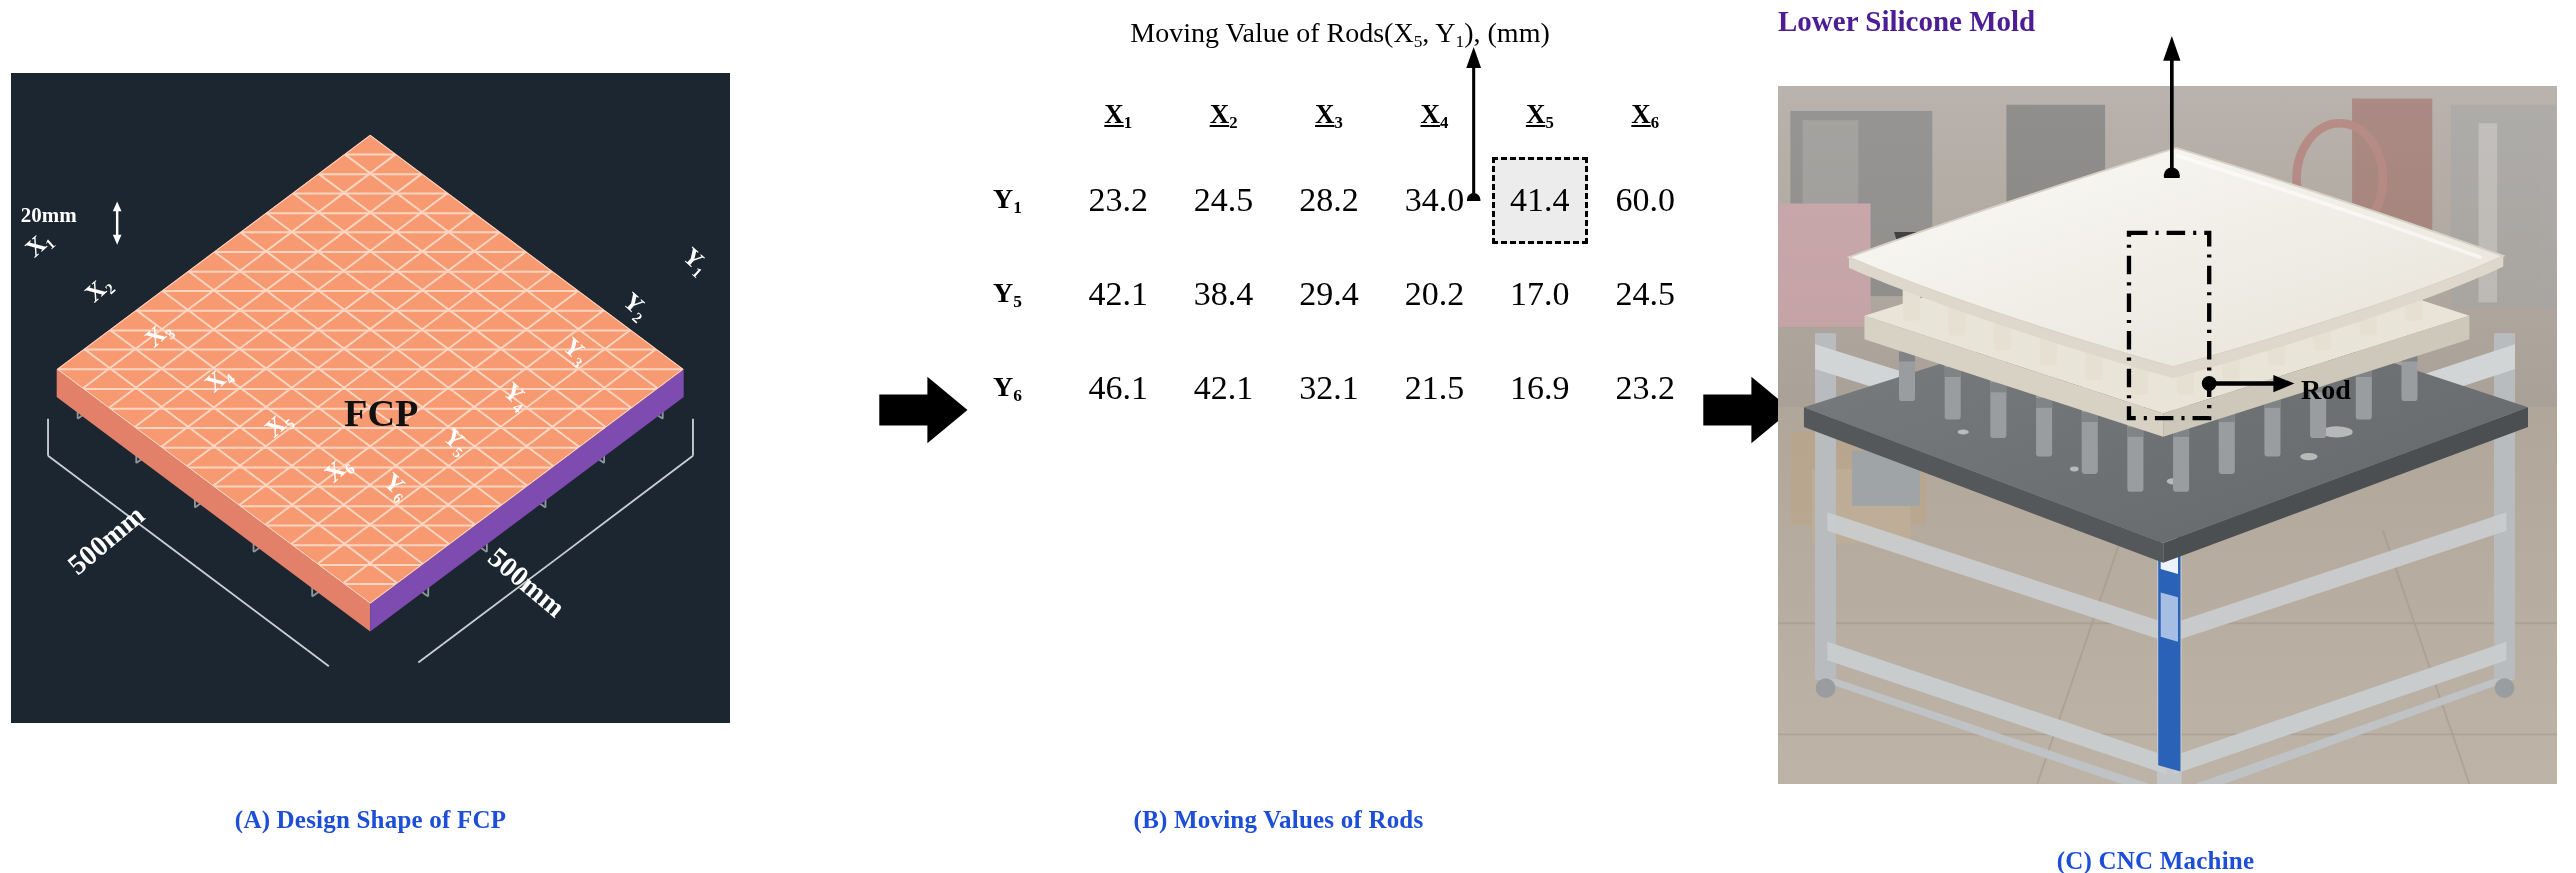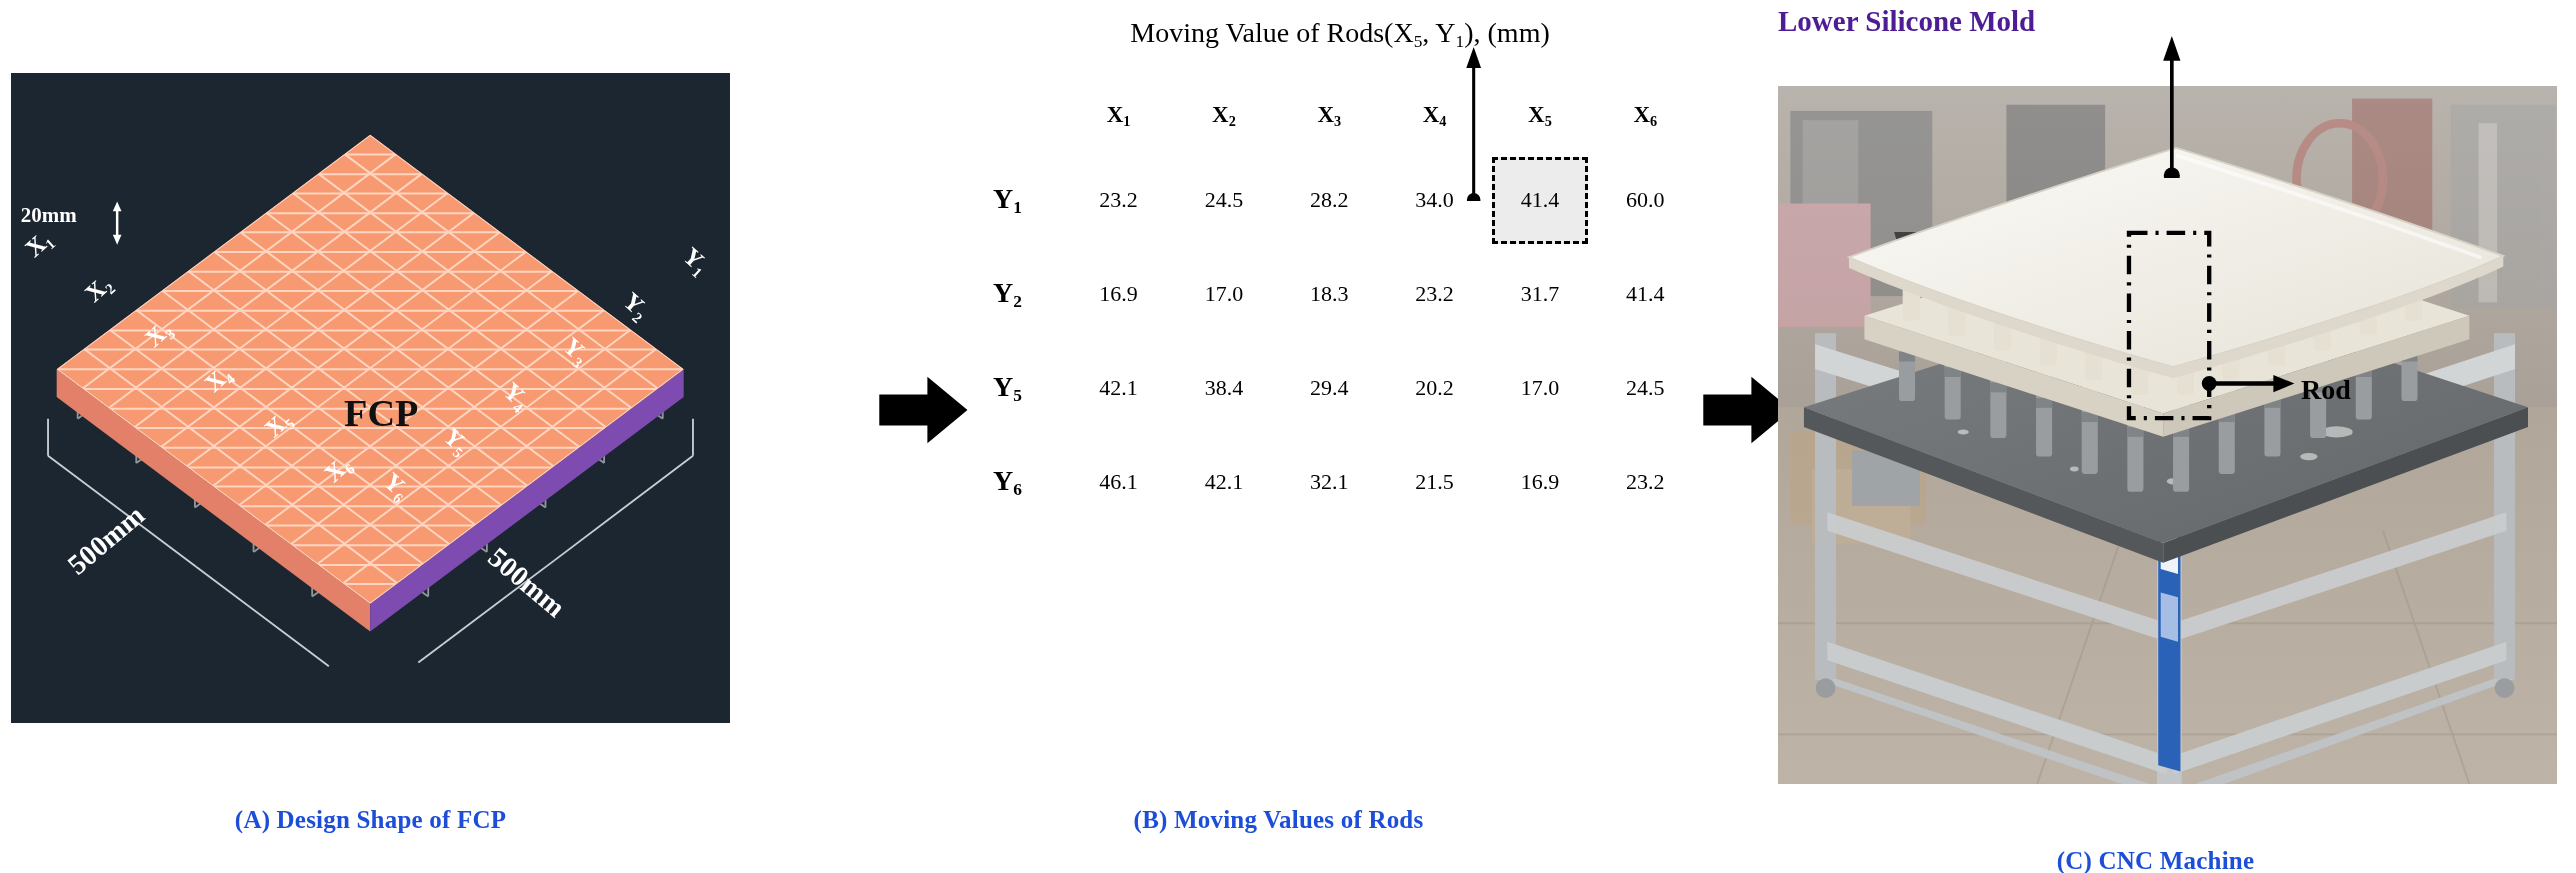--- a/index.html
+++ b/index.html
@@ -26,23 +26,23 @@
   #arrow-b-c{left:1703px;top:373px;}
 
   
   #panel-b{position:absolute;left:982px;top:6.2px;width:716px;height:766px;}
   #tbl-title{position:absolute;left:0;top:11px;width:716px;text-align:center;
              font-weight:normal;font-size:28px;color:#000;white-space:nowrap;}
   #tbl-title sub{font-size:.62em;vertical-align:-.28em;}
   #title-arrow{position:absolute;left:0;top:41px;width:716px;height:154px;}
 
   #tbl{position:absolute;left:0;top:73px;width:716px;border-collapse:collapse;}
-  #tbl td,#tbl th{font-size:22px;color:#000;text-align:center;font-weight:normal;
+  #tbl td,#tbl th{font-size:34px;color:#000;text-align:center;font-weight:normal;
                   padding:0;height:94px;vertical-align:middle;}
-  #tbl th{font-weight:bold;font-size:23px;height:74px;}
+  #tbl th{font-weight:bold;font-size:27px;height:74px;text-decoration:underline;}
   #tbl th sub,#tbl .rowhead sub{font-size:.62em;vertical-align:-.3em;}
   #tbl .rowhead{font-weight:bold;font-size:28px;width:74px;text-align:left;
                 padding-left:11px;}
   #tbl td.colcell{width:107px;}
   td.hl{position:relative;}
   td.hl .hlbox{position:absolute;left:5px;top:3.7px;right:5px;bottom:3.7px;
                background:#ececec;border:3.1px dashed #000;box-sizing:border-box;}
   td.hl .hlval{position:relative;z-index:2;}
 
   
@@ -236,29 +236,20 @@
           <td class="colcell">24.5</td>
           <td class="colcell">28.2</td>
           <td class="colcell">34.0</td>
           <td class="colcell hl">
             <span class="hlbox"></span>
             <span class="hlval">41.4</span>
           </td>
           <td class="colcell">60.0</td>
         </tr>
         <tr>
-          <td class="rowhead">Y<sub>2</sub></td>
-          <td class="colcell">16.9</td>
-          <td class="colcell">17.0</td>
-          <td class="colcell">18.3</td>
-          <td class="colcell">23.2</td>
-          <td class="colcell">31.7</td>
-          <td class="colcell">41.4</td>
-        </tr>
-        <tr>
           <td class="rowhead">Y<sub>5</sub></td>
           <td class="colcell">42.1</td>
           <td class="colcell">38.4</td>
           <td class="colcell">29.4</td>
           <td class="colcell">20.2</td>
           <td class="colcell">17.0</td>
           <td class="colcell">24.5</td>
         </tr>
         <tr>
           <td class="rowhead">Y<sub>6</sub></td>

